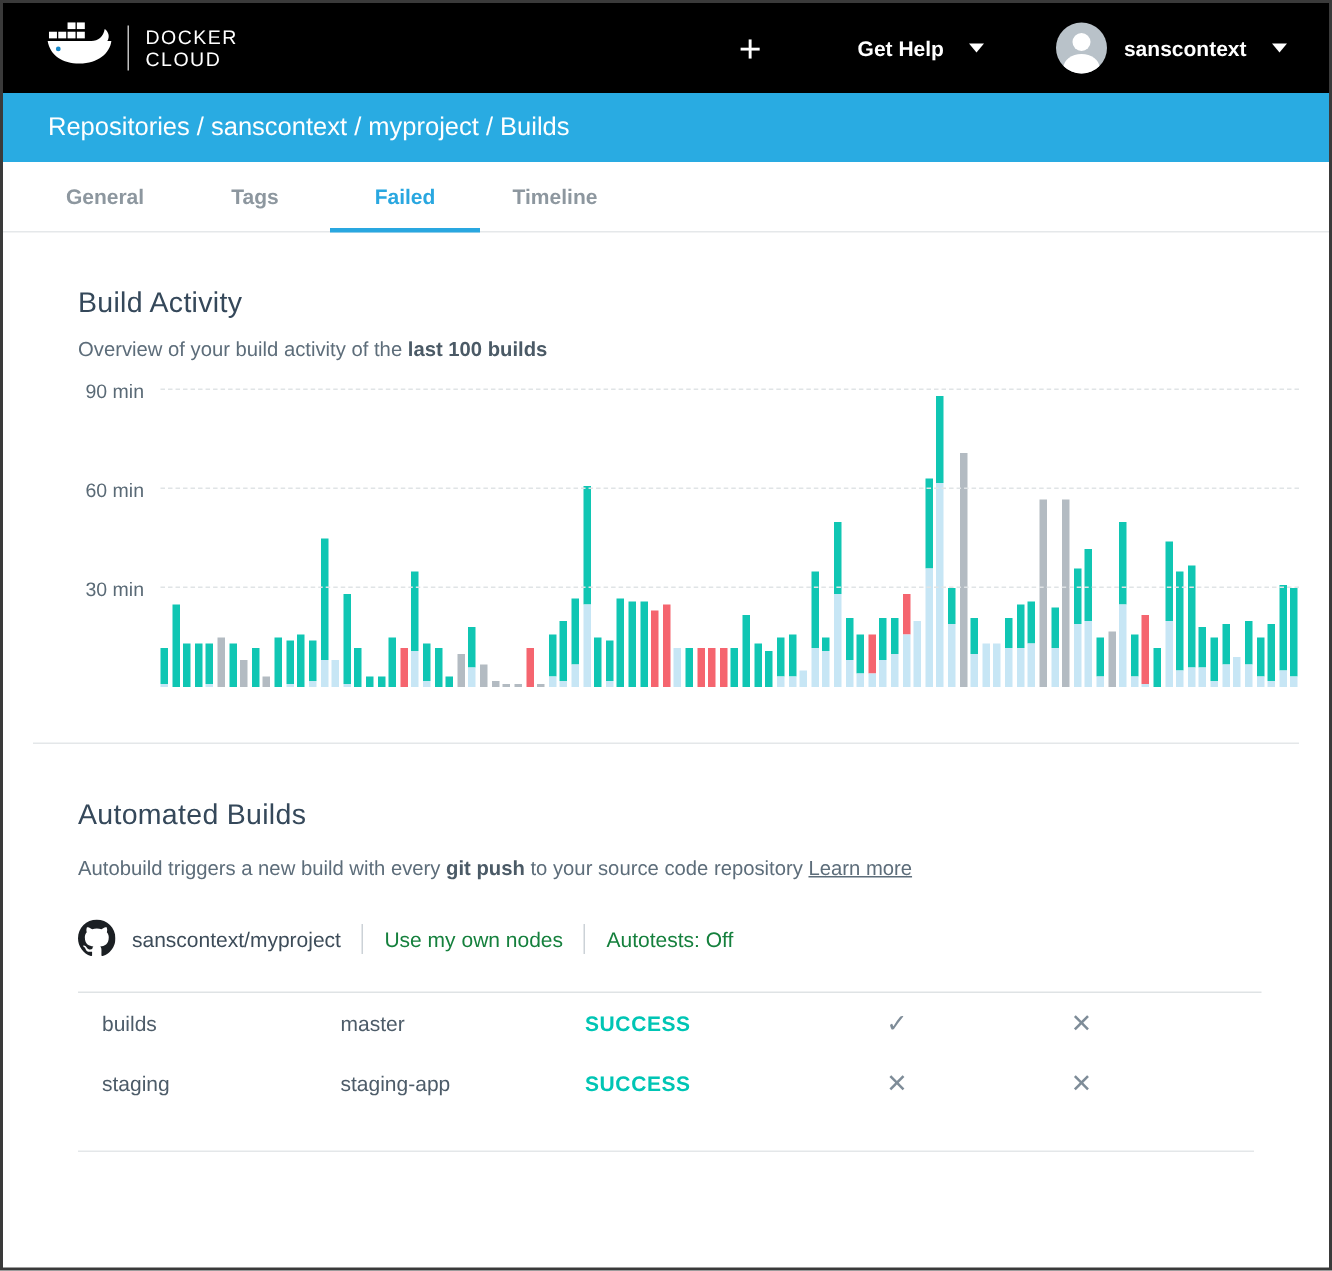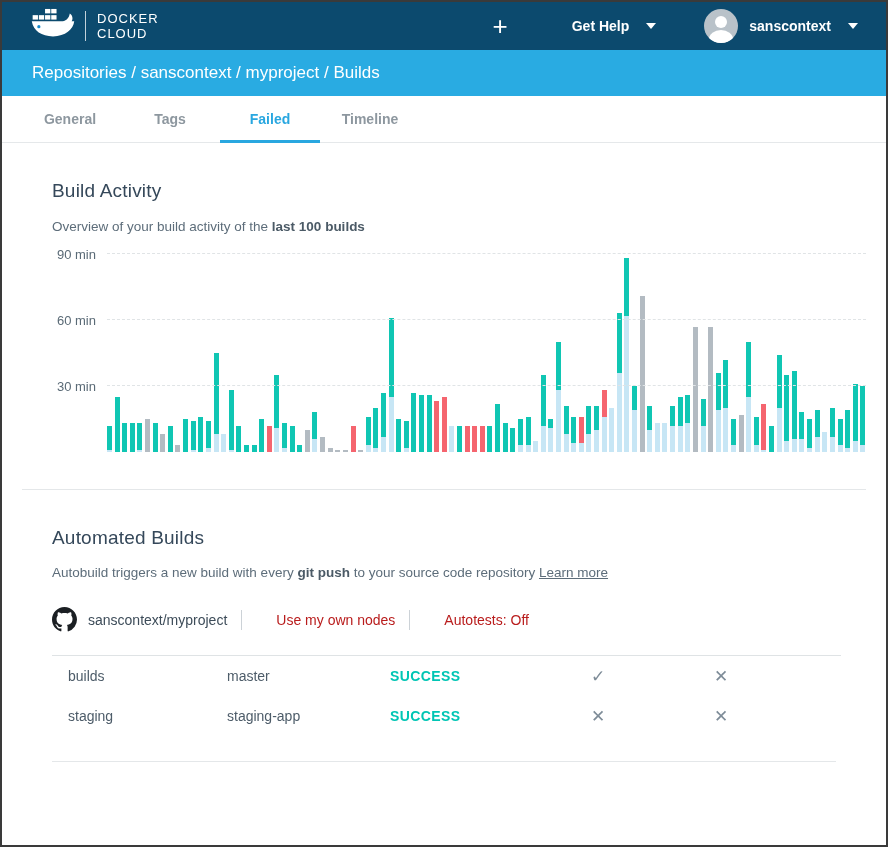--- a/index.html
+++ b/index.html
@@ -6,21 +6,21 @@
   html,body { background:#fff; }
   body {
     width: 888px; height: 847px;
     border: 2px solid #3a3a3a;
     font-family: "Liberation Sans", sans-serif;
     overflow: hidden;
     position: relative;
   }
   
   .nav {
-    height: 48px; background:#0c4a6e;
+    height: 60px; background:#000000;
     display:flex; align-items:center;
     padding: 12px 28px; color:#fff;
   }
   .brand { display:flex; align-items:center; cursor:pointer; }
   .brand-sep { width:1px; height:30px; background:rgba(255,255,255,.75); margin:0 11px 0 9px; }
   .brand-text { font-size:13px; letter-spacing:1px; line-height:15px; color:#fff; }
   .nav-right { margin-left:auto; display:flex; align-items:center; }
   .plus { font-size:26px; font-weight:300; margin-right:64px; cursor:pointer; line-height:1; }
   .gethelp { display:flex; align-items:center; font-weight:bold; font-size:14px; margin-right:48px; cursor:pointer; }
   .caret { width:0; height:0; border-left:5px solid transparent; border-right:5px solid transparent; border-top:6px solid #fff; margin-left:17px; }
@@ -36,21 +36,21 @@
   }
   
   .tabs { height:47px; display:flex; padding-left:18px; border-bottom:1px solid #e5e8ea; background:#fff; }
   .tab { width:100px; display:flex; align-items:center; justify-content:center;
          font-size:14px; font-weight:bold; color:#8d979f; position:relative; cursor:pointer; }
   .tab.active { color:#29a7e0; }
   .tab.active::after { content:""; position:absolute; left:0; right:0; bottom:-1px; height:3px; background:#29a7e0; }
   
   .section1 { padding:37px 20px 0 50px; }
   h2 { font-size:19px; font-weight:400; color:#35485a; letter-spacing:.2px; }
-  .sub-row { display:flex; justify-content:space-between; align-items:center; margin-top:17px; }
+  .sub-row { display:flex; justify-content:space-between; align-items:center; margin-top:11px; }
   .subtitle { font-size:13.5px; color:#5d6d7a; }
   .subtitle b { color:#4b5a66; }
   .legend { display:flex; align-items:center; }
   .legend-item { display:flex; align-items:center; margin-left:13px; font-size:13px; color:#47565f; }
   .swatch { width:14px; height:10px; margin-right:5px; display:inline-block; }
   
   .chart { margin-top:5px; }
   .plot { margin-left:55px; height:213px; position:relative;
           display:flex; align-items:flex-end; justify-content:space-between; }
   .gridline { position:absolute; left:0; right:0; height:0; border-top:1px dashed #e0e4e6; }
@@ -58,21 +58,21 @@
   .bar { width:5px; display:flex; flex-direction:column-reverse; cursor:pointer; }
   .divider { height:1px; background:#e4e7e9; margin:37px 20px 0 20px; }
   .section2 { padding:37px 45px 0 50px; }
   .desc { margin-top:16px; font-size:13.5px; color:#5d6d7a; }
   .desc b { color:#4b5a66; }
   .desc a { color:#5d6d7a; text-decoration:underline; cursor:pointer; }
   .gh-row { margin-top:27px; display:flex; align-items:center; font-size:14px; }
   .gh-icon { width:25px; height:25px; margin-right:11px; }
   .repo { color:#3d4c59; }
   .vsep { width:1px; height:20px; background:#ccd2d7; margin:0 14px; }
-  .muted { color:#b91c1c;margin-left:20px; }
+  .muted { color:#15803d; }
   
   .btable { margin-top:23px; border-top:1px solid #dfe3e5; }
   .trow { display:grid; grid-template-columns:159px 163px 150px 116px 130px;
           padding-left:16px; align-items:center; height:40px; font-size:14px; color:#4d5c69; }
   .trow.head { height:48px; font-size:13px; font-weight:bold; color:#7e8c98; }
   .trow .c-center { text-align:center; }
   .status { font-weight:bold; color:#00c5b4; letter-spacing:.4px; cursor:pointer; }
   .toggle { font-size:17px; color:#7e8c98; cursor:pointer; }
   .divider.bottom { margin:25px 50px 0 50px; }
 </style>

